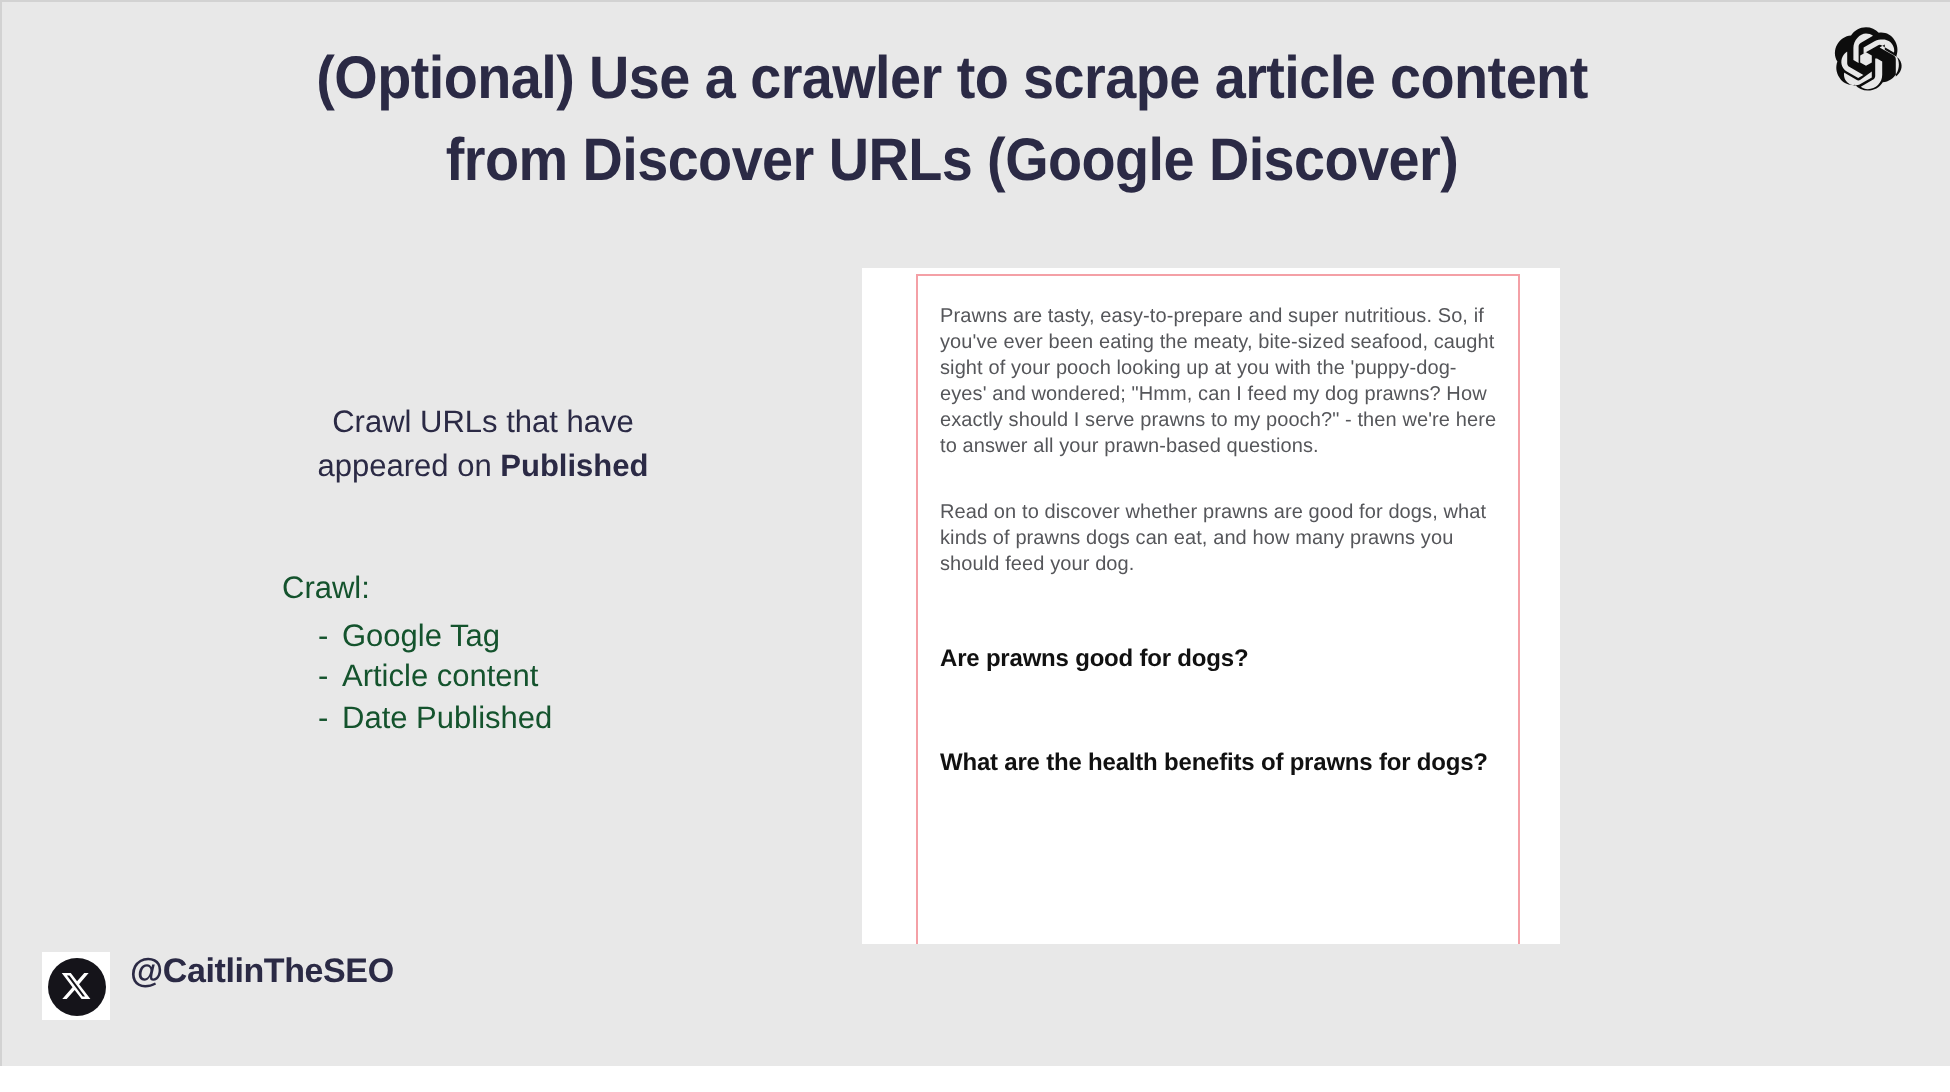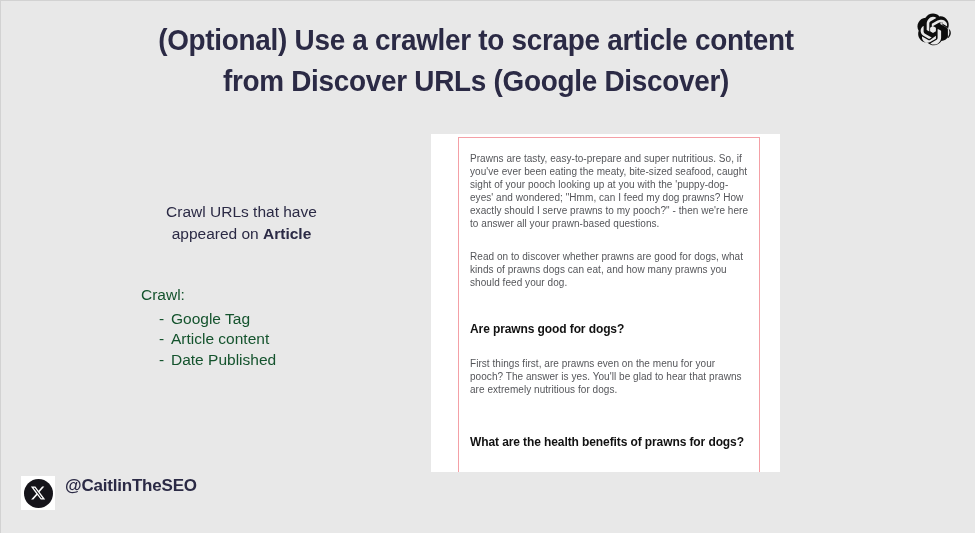--- a/index.html
+++ b/index.html
@@ -184,21 +184,21 @@
     <span class="line">from Discover URLs (Google Discover)</span>
   </div>
 
   <div class="oai-logo">
     <svg viewBox="0 0 40 40" width="40" height="40" aria-hidden="true">
       <path d="M20 4.6c-3.1 0-5.9 1.6-7.5 4.1-2.9 .2-5.5 1.9-6.9 4.5-1.6 2.7-1.5 6 .1 8.6-1 2.7-.6 5.7 1 8 1.6 2.7 4.7 4.1 7.8 3.6 1.6 1.8 3.9 2.9 6.4 2.9 3.1 0 5.9-1.6 7.5-4.2 2.9-.2 5.5-1.9 6.9-4.5 1.6-2.7 1.5-6-.1-8.6 1-2.7 .6-5.7-1-8-1.6-2.7-4.7-4.1-7.8-3.6-1.6-1.8-3.9-2.8-6.4-2.8zm0 3.1c1.3 0 2.5 .4 3.5 1.2l-.2 .1-6 3.5c-.6 .4-1 1-1 1.8v8.2l-2.6-1.5V15c0-4 3.2-7.2 6.3-7.3zm8.6 3.1c2 0 3.8 1.1 4.8 2.8 .6 1.1 .9 2.4 .6 3.7l-.1-.1-6-3.5c-.6-.4-1.4-.4-2 0l-7.1 4.1v-3l5.7-3.3c1.2-.5 2.2-.7 4.1-.7zM10.6 14.4v8.2c0 .7 .4 1.4 1 1.8l7.1 4.1-2.6 1.5-5.7-3.3c-2.6-1.5-3.5-4.9-2-7.6 .6-1 1.3-1.9 2.2-2.4v-2.3zm18.8 1.5l5.7 3.3c2.6 1.5 3.5 4.9 2 7.6-.6 1-1.3 1.9-2.2 2.4v-8.6c0-.7-.4-1.4-1-1.8l-7.1-4.1 2.6-1.5zM20 17.1l2.9 1.7v3.4L20 23.9l-2.9-1.7v-3.4l2.9-1.7zm5.5 3.2l2.6 1.5v6.6c0 4-3.2 7.2-7.2 7.2-1.3 0-2.5-.4-3.5-1.2l.2-.1 6-3.5c.6-.4 1-1 1-1.8v-8.7zm-2.6 6.4v3l-5.7 3.3c-2.6 1.5-6 .6-7.5-2-.6-1.1-.9-2.4-.6-3.7l.1 .1 6 3.5c.6 .4 1.4 .4 2 0l5.7-4.2z" fill="#0d0d0d"></path>
     </svg>
   </div>
 
   <div class="lead">
-    <span>Crawl URLs that have appeared on </span><b>Article</b>
+    <span>Crawl URLs that have appeared on </span><b>Published</b>
   </div>
 
   <div class="crawl-block">
     <div class="crawl-heading">Crawl:</div>
     <ul class="crawl-list">
       <li>
         <span class="crawl-dash">-</span>
         <span class="crawl-text">Google Tag</span>
       </li>
       <li>
@@ -215,21 +215,20 @@
   <div class="article-card">
     <div class="article-inner">
 
 
       <p class="art-p p1">Prawns are tasty, easy-to-prepare and super nutritious. So, if you've ever been eating the meaty, bite-sized seafood, caught sight of your pooch looking up at you with the 'puppy-dog-eyes' and wondered; "Hmm, can I feed my dog prawns? How exactly should I serve prawns to my pooch?" - then we're here to answer all your prawn-based questions.</p>
 
       <p class="art-p p2">Read on to discover whether prawns are good for dogs, what kinds of prawns dogs can eat, and how many prawns you should feed your dog.</p>
 
       <div class="art-h2 h2-a">Are prawns good for dogs?</div>
 
-      <p class="art-p p3">First things first, are prawns even on the menu for your pooch? The answer is yes. You'll be glad to hear that prawns are extremely nutritious for dogs.</p>
 
       <div class="art-h2 h2-b">What are the health benefits of prawns for dogs?</div>
 
     </div>
   </div>
 
   <div class="footer">
     <div class="x-badge">
       <div class="x-circle">
         <svg viewBox="0 0 24 24" width="16" height="16" aria-hidden="true">

